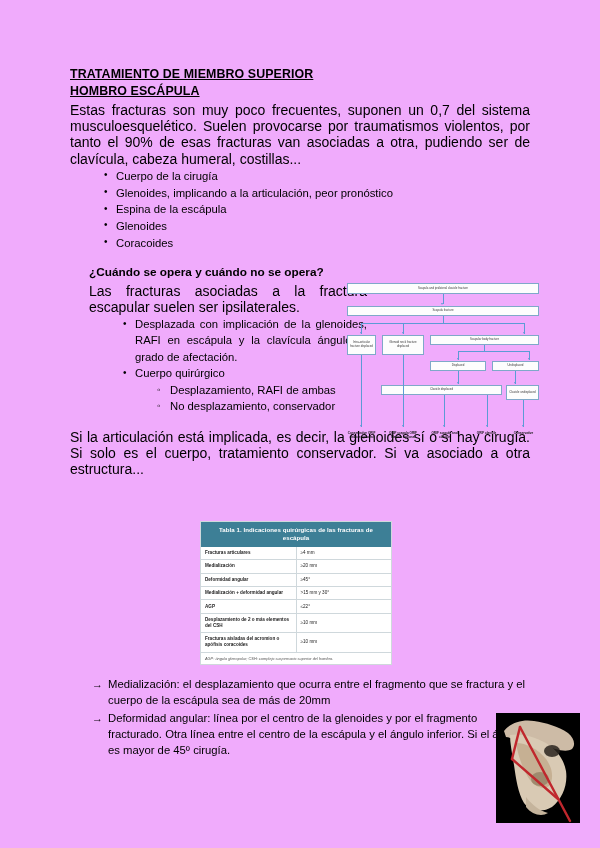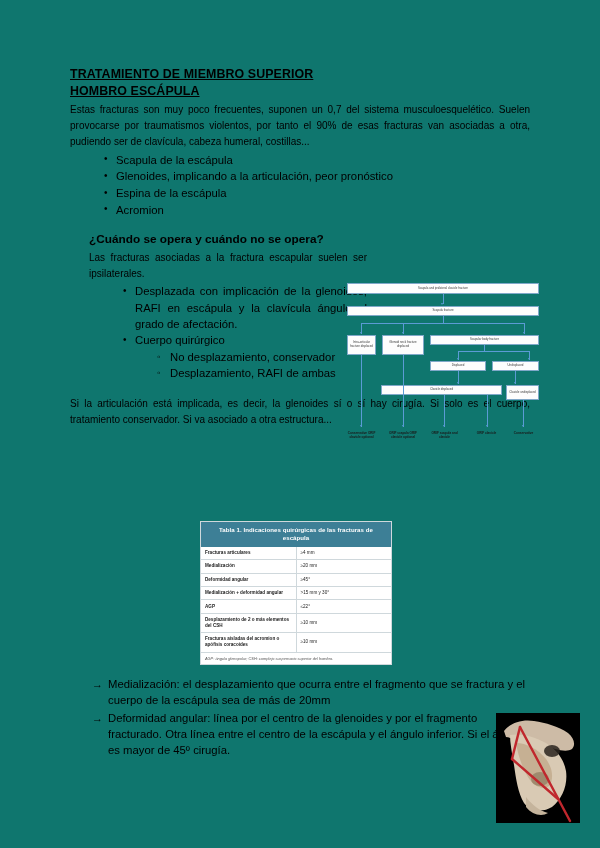--- a/index.html
+++ b/index.html
@@ -12,41 +12,41 @@
     height: 848px;
     position: relative;
     font-family: "Liberation Sans", sans-serif;
     color: #000000;
     overflow: hidden;
   }
   .page {
     position: absolute;
     left: 0; top: 0;
     width: 600px; height: 848px;
-    background: #0f766e;
+    background: #f0abfc;
   }
   .content {
     position: absolute;
     left: 70px;
     top: 66px;
     width: 460px;
   }
   h1.doc-title {
     font-size: 12.4px;
     font-weight: bold;
     margin: 0;
     line-height: 16.5px;
     letter-spacing: 0.1px;
   }
   h1.doc-title span.ul {
     text-decoration: underline;
     display: inline-block;
   }
   p.para {
-    font-size: 10px;
+    font-size: 14px;
     line-height: 16.2px;
     margin: 3px 0 0 0;
     text-align: justify;
   }
   h2.sec {
     font-size: 11.8px;
     font-weight: bold;
     margin: 14px 0 1px 0;
     line-height: 15px;
   }
@@ -224,37 +224,38 @@
   <div class="content">
 
     <h1 class="doc-title">
       <span class="ul">TRATAMIENTO DE MIEMBRO SUPERIOR</span><br>
       <span class="ul">HOMBRO ESCÁPULA</span>
     </h1>
 
     <p class="para">Estas fracturas son muy poco frecuentes, suponen un 0,7 del sistema musculoesquelético. Suelen provocarse por traumatismos violentos, por tanto el 90% de esas fracturas van asociadas a otra, pudiendo ser de clavícula, cabeza humeral, costillas...</p>
 
     <ul class="bl">
-      <li>Scapula de la escápula</li>
+      <li>Cuerpo de la cirugía</li>
       <li>Glenoides, implicando a la articulación, peor pronóstico</li>
       <li>Espina de la escápula</li>
-      <li>Acromion</li>
+      <li>Glenoides</li>
+      <li>Coracoides</li>
     </ul>
 
     <div class="two-col">
       <div class="col-left">
         <h2 class="sec">¿Cuándo se opera y cuándo no se opera?</h2>
         <p class="para">Las fracturas asociadas a la fractura escapular suelen ser ipsilaterales.</p>
         <ul class="bl just">
           <li>Desplazada con implicación de la glenoides, RAFI en escápula y la clavícula ángulo el grado de afectación.</li>
           <li>
             <span>Cuerpo quirúrgico</span>
             <ul class="sub">
+              <li>Desplazamiento, RAFI de ambas</li>
               <li>No desplazamiento, conservador</li>
-              <li>Desplazamiento, RAFI de ambas</li>
             </ul>
           </li>
         </ul>
       </div>
     </div>
 
     <p class="para" style="margin-top:15px">Si la articulación está implicada, es decir, la glenoides sí o sí hay cirugía. Si solo es el cuerpo, tratamiento conservador. Si va asociado a otra estructura...</p>
 
   </div>
 

